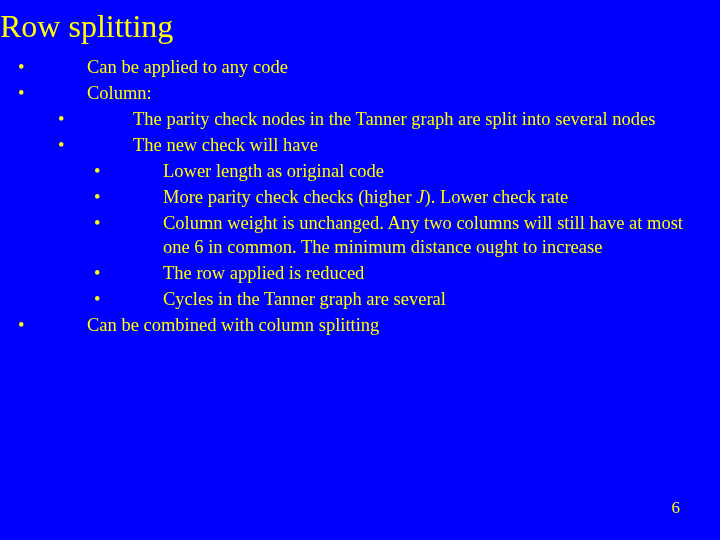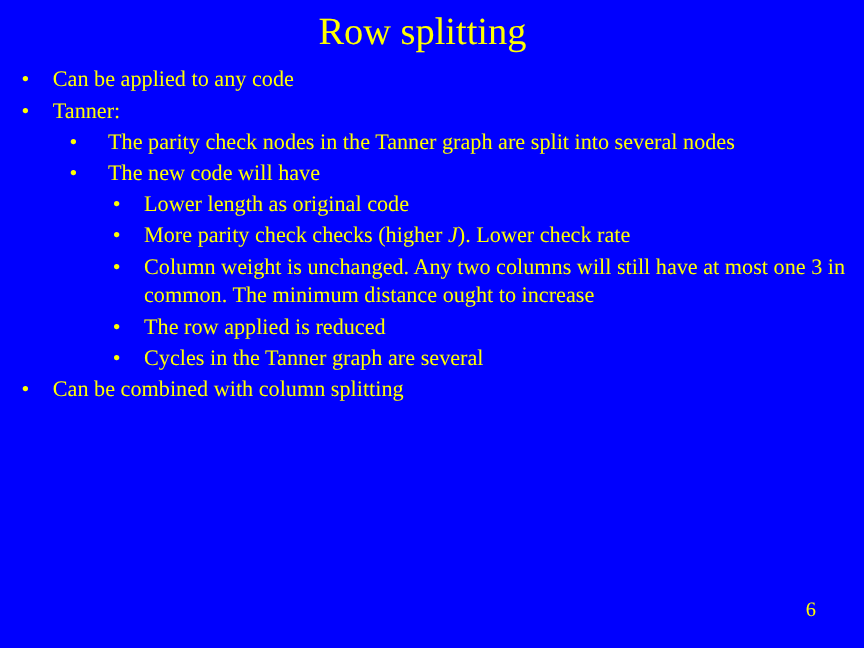--- a/index.html
+++ b/index.html
@@ -7,35 +7,35 @@
       width: 720px;
       height: 540px;
       background-color: #0000fe;
       font-family: "Times New Roman", Times, serif;
       position: relative;
       overflow: hidden;
     }
     .title {
       color: #ffff00;
       font-size: 32px;
-      text-align: center;
+      text-align: left;
       padding: 8px 16px 10px 0;
       font-weight: normal;
     }
     .content {
       color: #ffff00;
       font-size: 18.5px;
       line-height: 1.3;
       padding: 0 14px;
     }
     .li { display: flex; margin-bottom: 2px; }
     .bullet { width: 30px; flex-shrink: 0; text-align: left; padding-left: 4px; }
     .bullet2 { width: 46px; flex-shrink: 0; text-align: left; padding-left: 14px; }
     .bullet3 { width: 30px; flex-shrink: 0; text-align: left; padding-left: 4px; }
-    .txt { flex: 1; }
+    .txt { flex: 1; margin-left: 43px; }
     .level1 { margin-left: 0; }
     .level2 { margin-left: 30px; }
     .level3 { margin-left: 76px; }
     .italic { font-style: italic; }
     .pagenum {
       position: absolute;
       right: 40px;
       bottom: 22px;
       color: #ffff00;
       font-size: 17px;
@@ -48,46 +48,46 @@
 
 <div class="content">
 
   <div class="li level1">
     <span class="bullet">•</span>
     <span class="txt">Can be applied to any code</span>
   </div>
 
   <div class="li level1">
     <span class="bullet">•</span>
-    <span class="txt">Tanner:</span>
+    <span class="txt">Column:</span>
   </div>
 
   <div class="li level2">
     <span class="bullet2">•</span>
     <span class="txt">The parity check nodes in the Tanner graph are split into several nodes</span>
   </div>
 
   <div class="li level2">
     <span class="bullet2">•</span>
-    <span class="txt">The new code will have</span>
+    <span class="txt">The new check will have</span>
   </div>
 
   <div class="li level3">
     <span class="bullet3">•</span>
     <span class="txt">Lower length as  original code</span>
   </div>
 
   <div class="li level3">
     <span class="bullet3">•</span>
     <span class="txt"><span>More parity check checks  (higher </span><span class="italic">J</span><span>). Lower check rate</span></span>
   </div>
 
   <div class="li level3">
     <span class="bullet3">•</span>
-    <span class="txt">Column weight is unchanged. Any two columns will still have at most one 3 in common. The minimum distance ought to increase</span>
+    <span class="txt">Column weight is unchanged. Any two columns will still have at most one 6 in common. The minimum distance ought to increase</span>
   </div>
 
   <div class="li level3">
     <span class="bullet3">•</span>
     <span class="txt">The row applied  is reduced</span>
   </div>
 
   <div class="li level3">
     <span class="bullet3">•</span>
     <span class="txt">Cycles in the Tanner graph are several</span>

